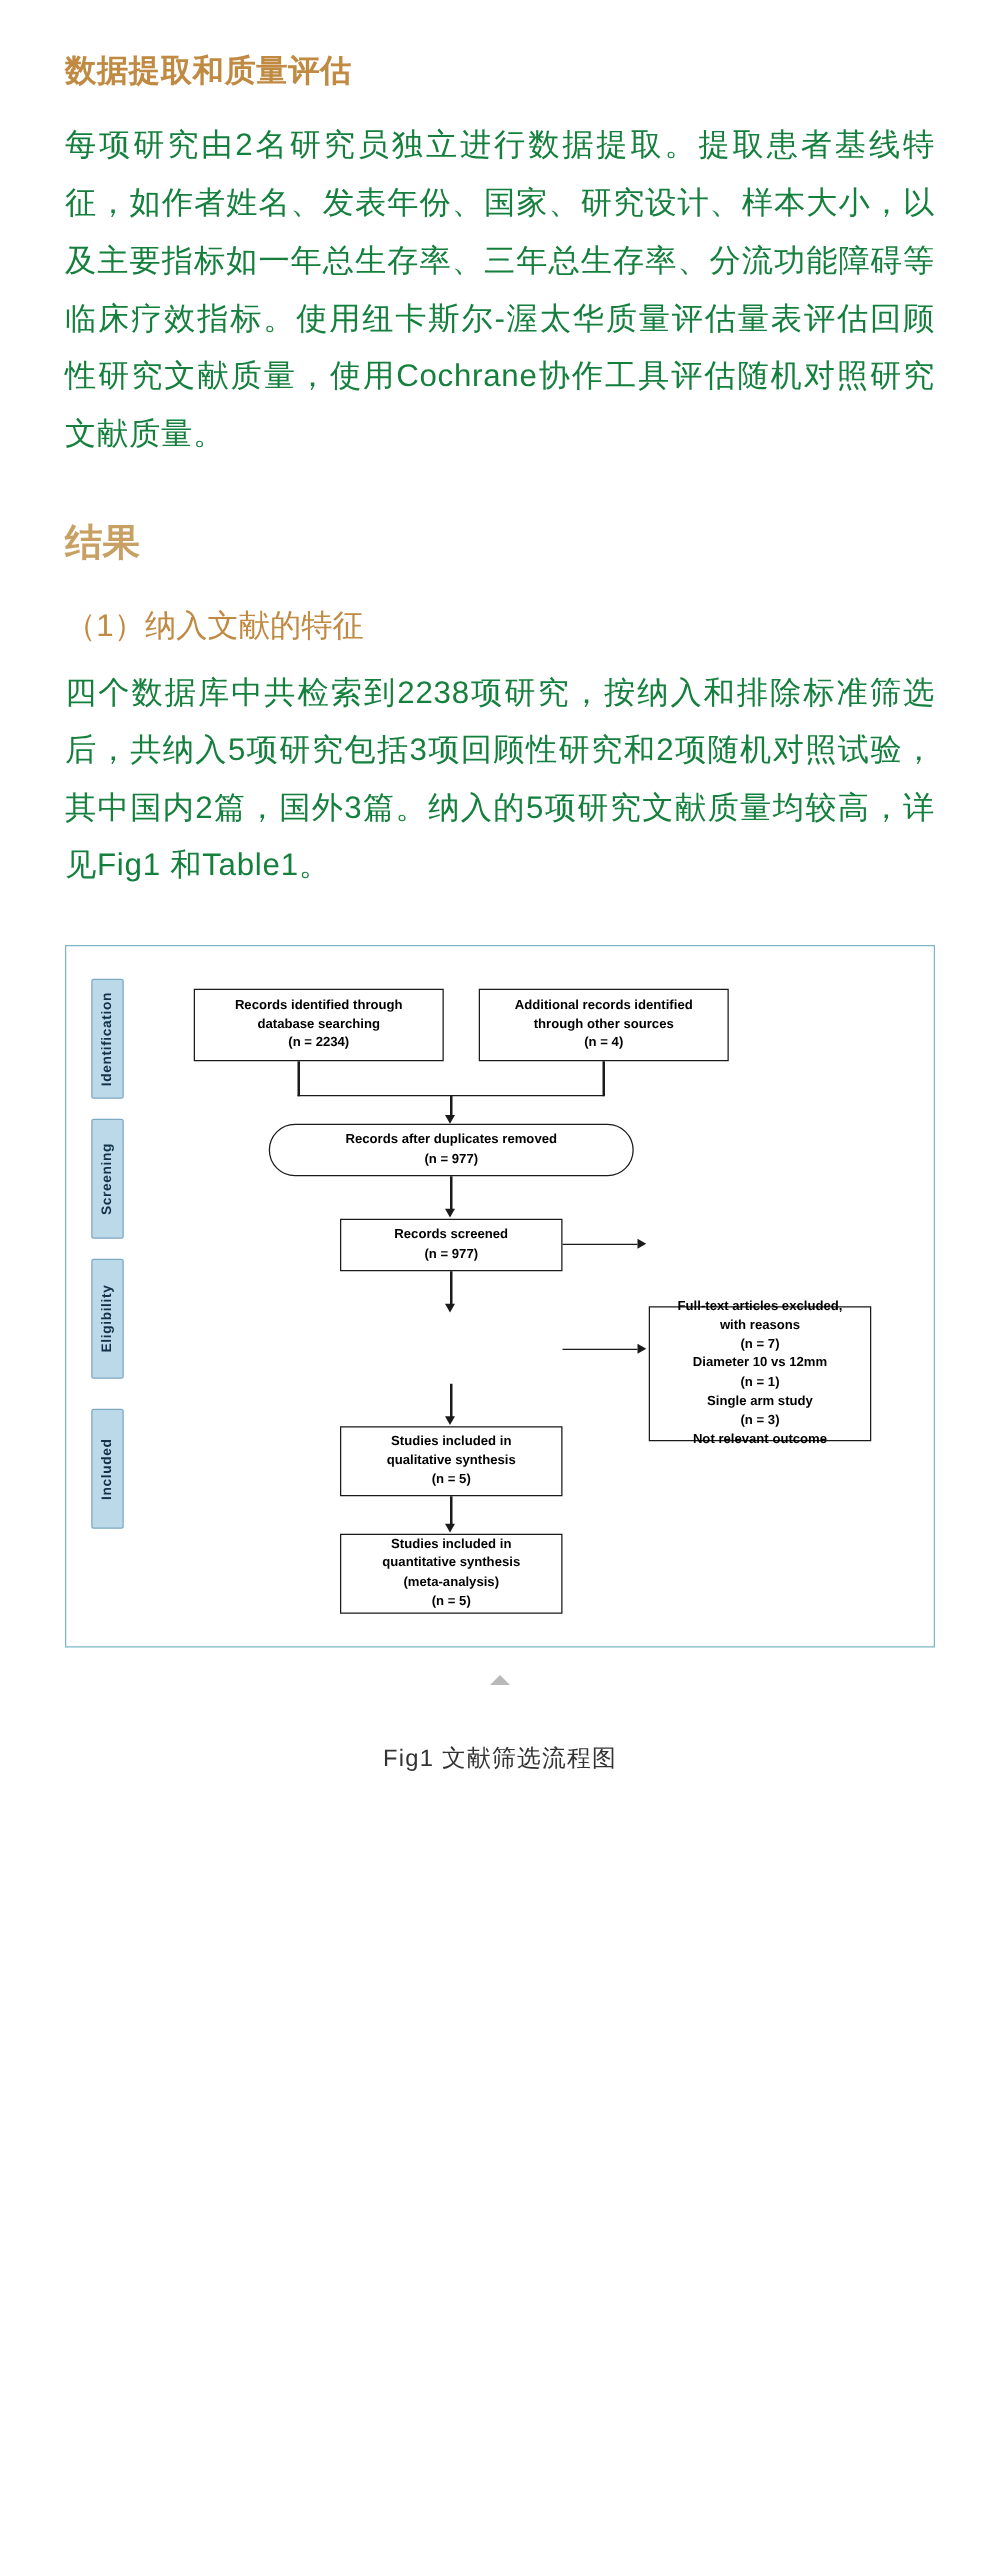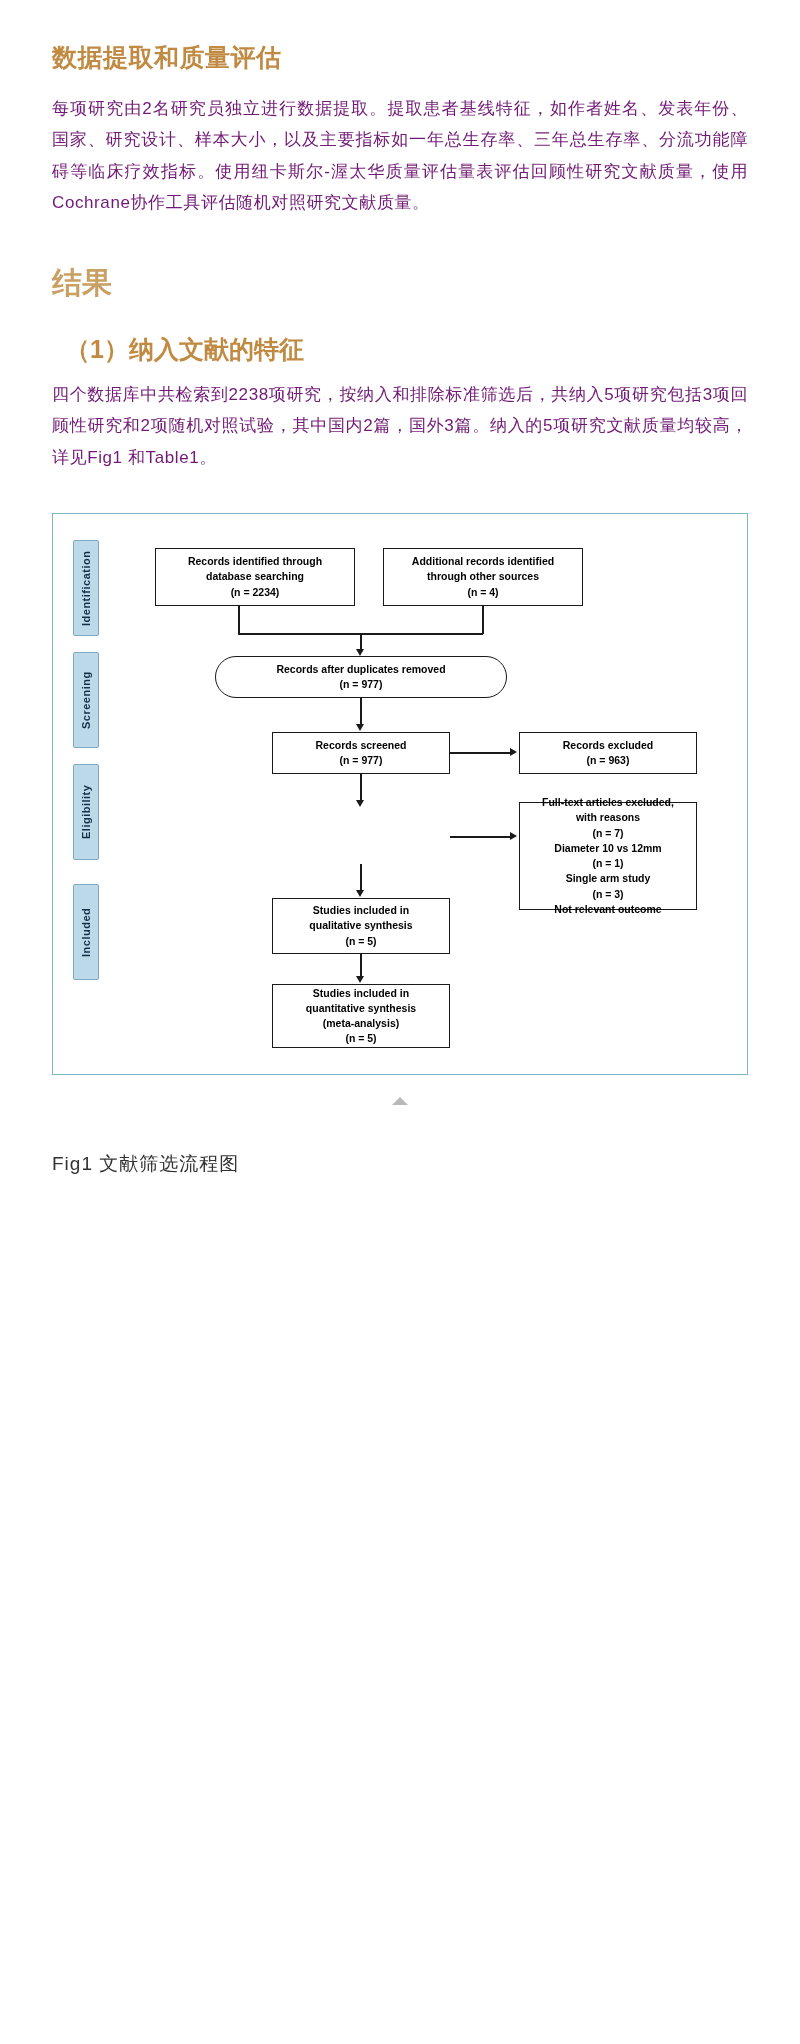--- a/index.html
+++ b/index.html
@@ -27,29 +27,29 @@
   }
   .h-result {
     font-size: 30px;
     font-weight: bold;
     color: #c9a063;
     margin: 44px 0 30px 0;
     line-height: 1.3;
   }
   .h-sub {
     font-size: 25px;
-    font-weight: bold;
+    font-weight: normal;
     color: #c08a42;
-    margin: 24px 0 12px 13px;
+    margin: 24px 0 12px 0;
     line-height: 1.4;
   }
   p.body-text {
-    font-size: 17px;
+    font-size: 25px;
     line-height: 1.85;
-    color: #701a75;
+    color: #15803d;
     margin: 0 0 6px 0;
     text-align: justify;
     letter-spacing: 0.6px;
   }
   .figure-wrap {
     margin-top: 40px;
     border: 1px solid #7bb7c4;
     background: #ffffff;
     padding: 18px 14px 22px 14px;
     position: relative;
@@ -104,20 +104,21 @@
     border-left: 4.5px solid transparent;
     border-right: 4.5px solid transparent;
     border-top: 7px solid #1a1a1a;
   }
   .arrow-right {
     border-top: 4.5px solid transparent;
     border-bottom: 4.5px solid transparent;
     border-left: 7px solid #1a1a1a;
   }
   .fig-caption {
+    text-align: center;
     font-size: 19px;
     color: #333;
     margin-top: 46px;
     letter-spacing: 1px;
   }
   .caret {
     width: 0; height: 0;
     border-left: 8px solid transparent;
     border-right: 8px solid transparent;
     border-bottom: 8px solid #b9b9b9;
@@ -170,24 +171,20 @@
       </div>
 
       <div class="conn v" style="left:293px; top:166px; height:28px;"></div>
       <div class="arrowhead arrow-down" style="left:289px; top:192px;"></div>
 
       <div class="node" style="left:205px; top:200px; width:178px; height:42px;">
         <span class="ln">Records screened</span>
         <span class="ln">(n = 977)</span>
       </div>
 
-      <div class="node" style="left:452px; top:200px; width:178px; height:42px;">
-        <span class="ln">Records excluded</span>
-        <span class="ln">(n = 963)</span>
-      </div>
 
       <div class="conn h" style="left:383px; top:220px; width:60px;"></div>
       <div class="arrowhead arrow-right" style="left:443px; top:216px;"></div>
 
       <div class="conn v" style="left:293px; top:242px; height:28px;"></div>
       <div class="arrowhead arrow-down" style="left:289px; top:268px;"></div>
 
 
       <div class="node" style="left:452px; top:270px; width:178px; height:108px;">
         <span class="ln">Full-text articles excluded,</span>

